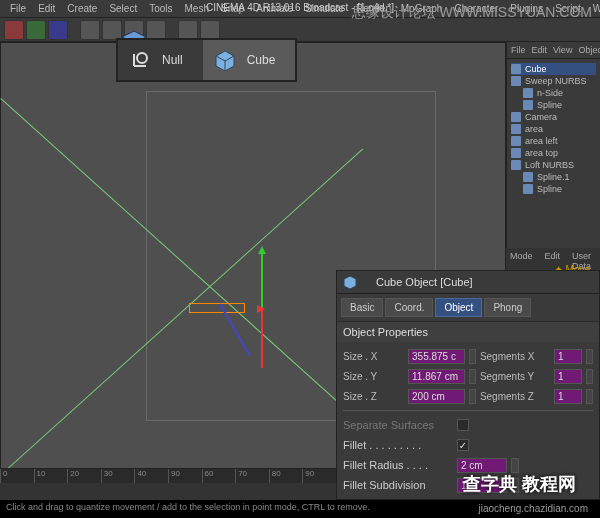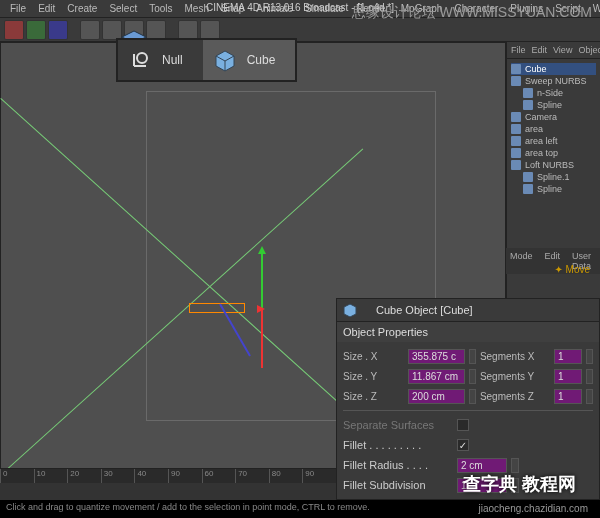--- a/index.html
+++ b/index.html
@@ -199,20 +199,26 @@
   </div>
 <div class="move-lbl"><span style="color:#c90">✦ </span><span>Move</span></div>
 
 <div class="attr-panel">
   <div class="attr-head">
     <svg width="14" height="14">
         <polygon points="7,1 13,4 13,11 7,14 1,11 1,4" fill="#7ab0e0" stroke="#345"></polygon>
       </svg>
     <span>Cube Object [Cube]</span>
   </div>
+  <div class="attr-tabs" id="attrtabs">
+      <div class="attr-tab ">Basic</div>
+      <div class="attr-tab ">Coord.</div>
+      <div class="attr-tab active">Object</div>
+      <div class="attr-tab ">Phong</div>
+    </div>
   <div class="attr-sec-title">Object Properties</div>
   <div class="attr-rows">
     <div class="attr-row">
       <span class="attr-label">Size . X</span>
       <div class="attr-input">355.875 c</div>
         <div class="attr-spin"></div>
       <span class="attr-label2">Segments X</span>
       <div class="attr-input" style="width:30px">1</div>
         <div class="attr-spin"></div>
     </div>

